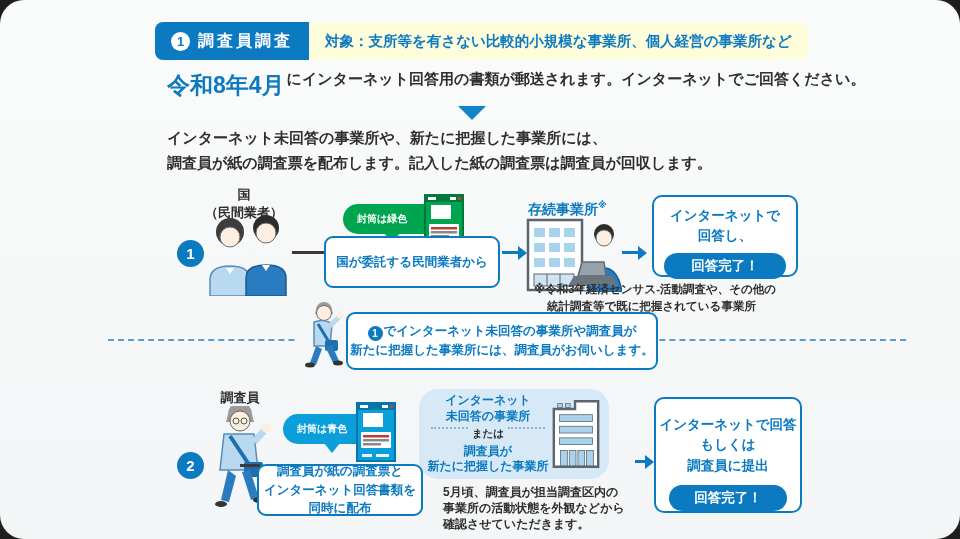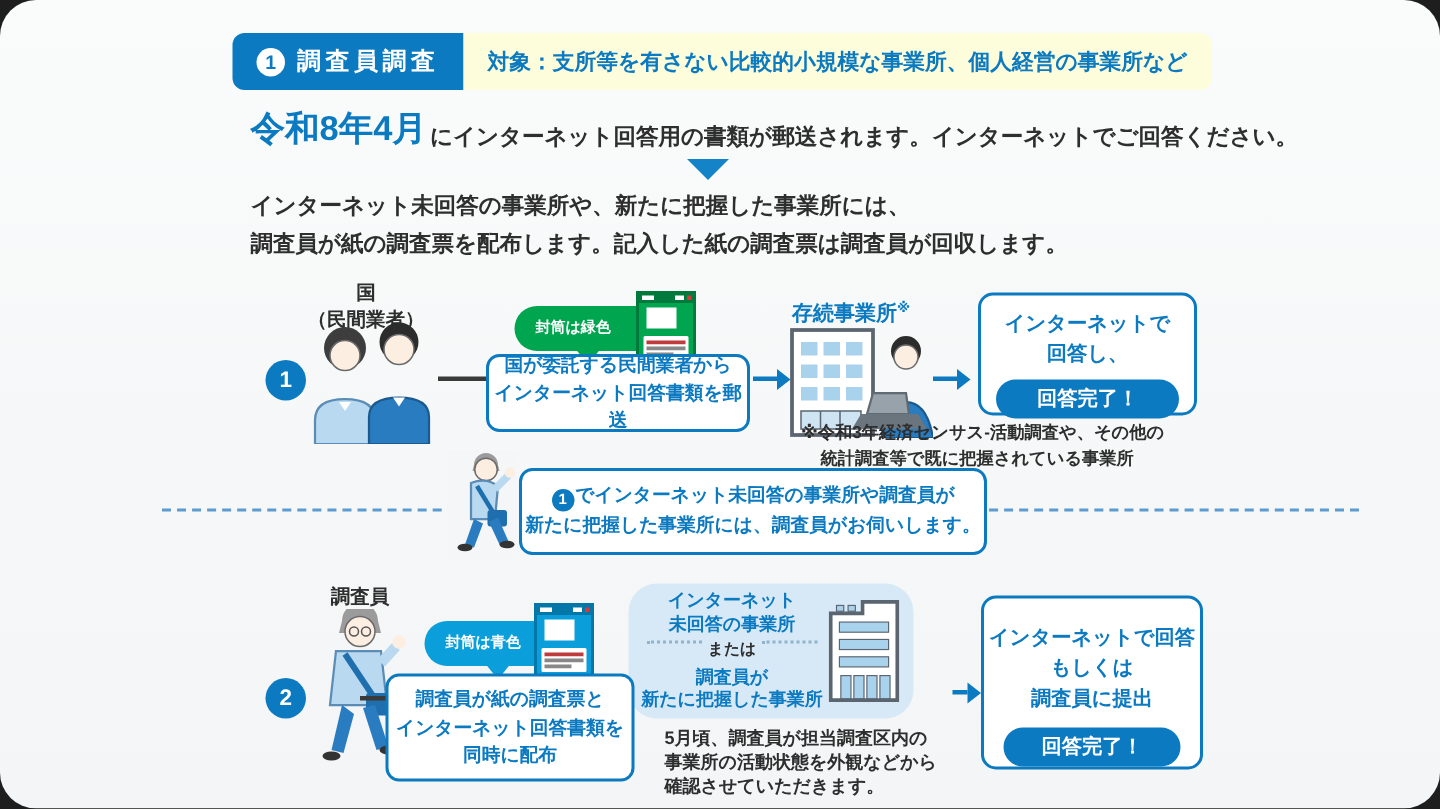--- a/index.html
+++ b/index.html
@@ -12,21 +12,21 @@
   
   .badge{left:155px;top:22px;height:38px;display:flex;align-items:stretch;}
   .badge-blue{background:#0c7ac0;border-radius:8px 0 0 8px;display:flex;align-items:center;
               gap:8px;padding:0 16px;}
   .hdr-num{width:19px;height:19px;border-radius:50%;background:#fff;color:#0c7ac0;
            font-size:13px;display:flex;align-items:center;justify-content:center;}
   .badge-title{color:#fff;font-size:16px;letter-spacing:3px;}
   .badge-yellow{background:#fdfcdb;border-radius:0 8px 8px 0;display:flex;align-items:center;
                 padding:0 16px;color:#0c7ac0;font-size:14.5px;}
 
-  .lead{left:167px;top:70px;display:flex;align-items:flex-end;color:#2e2e2e;font-size:15px;}
+  .lead{left:167px;top:70px;display:flex;align-items:flex-start;color:#2e2e2e;font-size:15px;}
   .lead-date{color:#0c7ac0;font-size:23px;margin-right:2px;}
 
   .tri{left:458px;top:106px;width:0;height:0;border-left:14px solid transparent;
        border-right:14px solid transparent;border-top:14px solid #1583c8;}
 
   .intro{left:167px;top:126px;color:#2e2e2e;font-size:15px;line-height:1.65;}
 
   .step-circle{width:27px;height:27px;border-radius:50%;background:#0c7ac0;color:#fff;
                font-size:15px;display:flex;align-items:center;justify-content:center;}
   .actor-label{text-align:center;color:#2e2e2e;font-size:13px;line-height:1.35;}
@@ -143,21 +143,20 @@
       <rect x="7" y="33" width="26" height="2.5" fill="#c03b3b"></rect>
       <rect x="7" y="37" width="26" height="2.5" fill="#888"></rect>
       <rect x="7" y="41" width="18" height="2.5" fill="#888"></rect>
       <rect x="6" y="52" width="10" height="3" fill="#fff" opacity=".9"></rect>
       <rect x="20" y="52" width="13" height="3" fill="#fff" opacity=".9"></rect>
     </svg>
   </div>
 
   <div class="abs flowbox" style="left:324px;top:236px;width:176px;height:52px;">
     <div>国が委託する民間業者から</div>
-    <div>インターネット回答書類を郵送</div>
   </div>
 
   <div class="abs arrow" style="left:502px;top:251px;width:16px;"></div>
 
   <div class="abs target-label" style="left:528px;top:188px;margin-top:12px;">
     <span>存続事業所</span><sup>※</sup>
   </div>
 
   <div class="abs" style="left:526px;top:210px;">
     <svg width="96" height="82" viewBox="0 0 96 82">
@@ -254,21 +253,21 @@
       <rect x="7" y="11" width="20" height="14" fill="#fff"></rect>
       <rect x="5" y="30" width="30" height="16" rx="1" fill="#fff"></rect>
       <rect x="7" y="33" width="26" height="2.5" fill="#c03b3b"></rect>
       <rect x="7" y="37" width="26" height="2.5" fill="#888"></rect>
       <rect x="7" y="41" width="18" height="2.5" fill="#888"></rect>
       <rect x="6" y="52" width="10" height="3" fill="#fff" opacity=".9"></rect>
       <rect x="20" y="52" width="13" height="3" fill="#fff" opacity=".9"></rect>
     </svg>
   </div>
 
-  <div class="abs flowbox" style="left:257px;top:449px;width:166px;height:72px;">
+  <div class="abs flowbox" style="left:257px;top:464px;width:166px;height:52px;">
     <div>調査員が紙の調査票と</div>
     <div>インターネット回答書類を</div>
     <div>同時に配布</div>
   </div>
 
   <div class="abs arrow" style="left:425px;top:460px;width:10px;"></div>
 
   <div class="abs panel" style="left:419px;top:389px;width:190px;height:90px;border-radius:19px;">
     <div class="panel-text">
       <div>インターネット</div>

